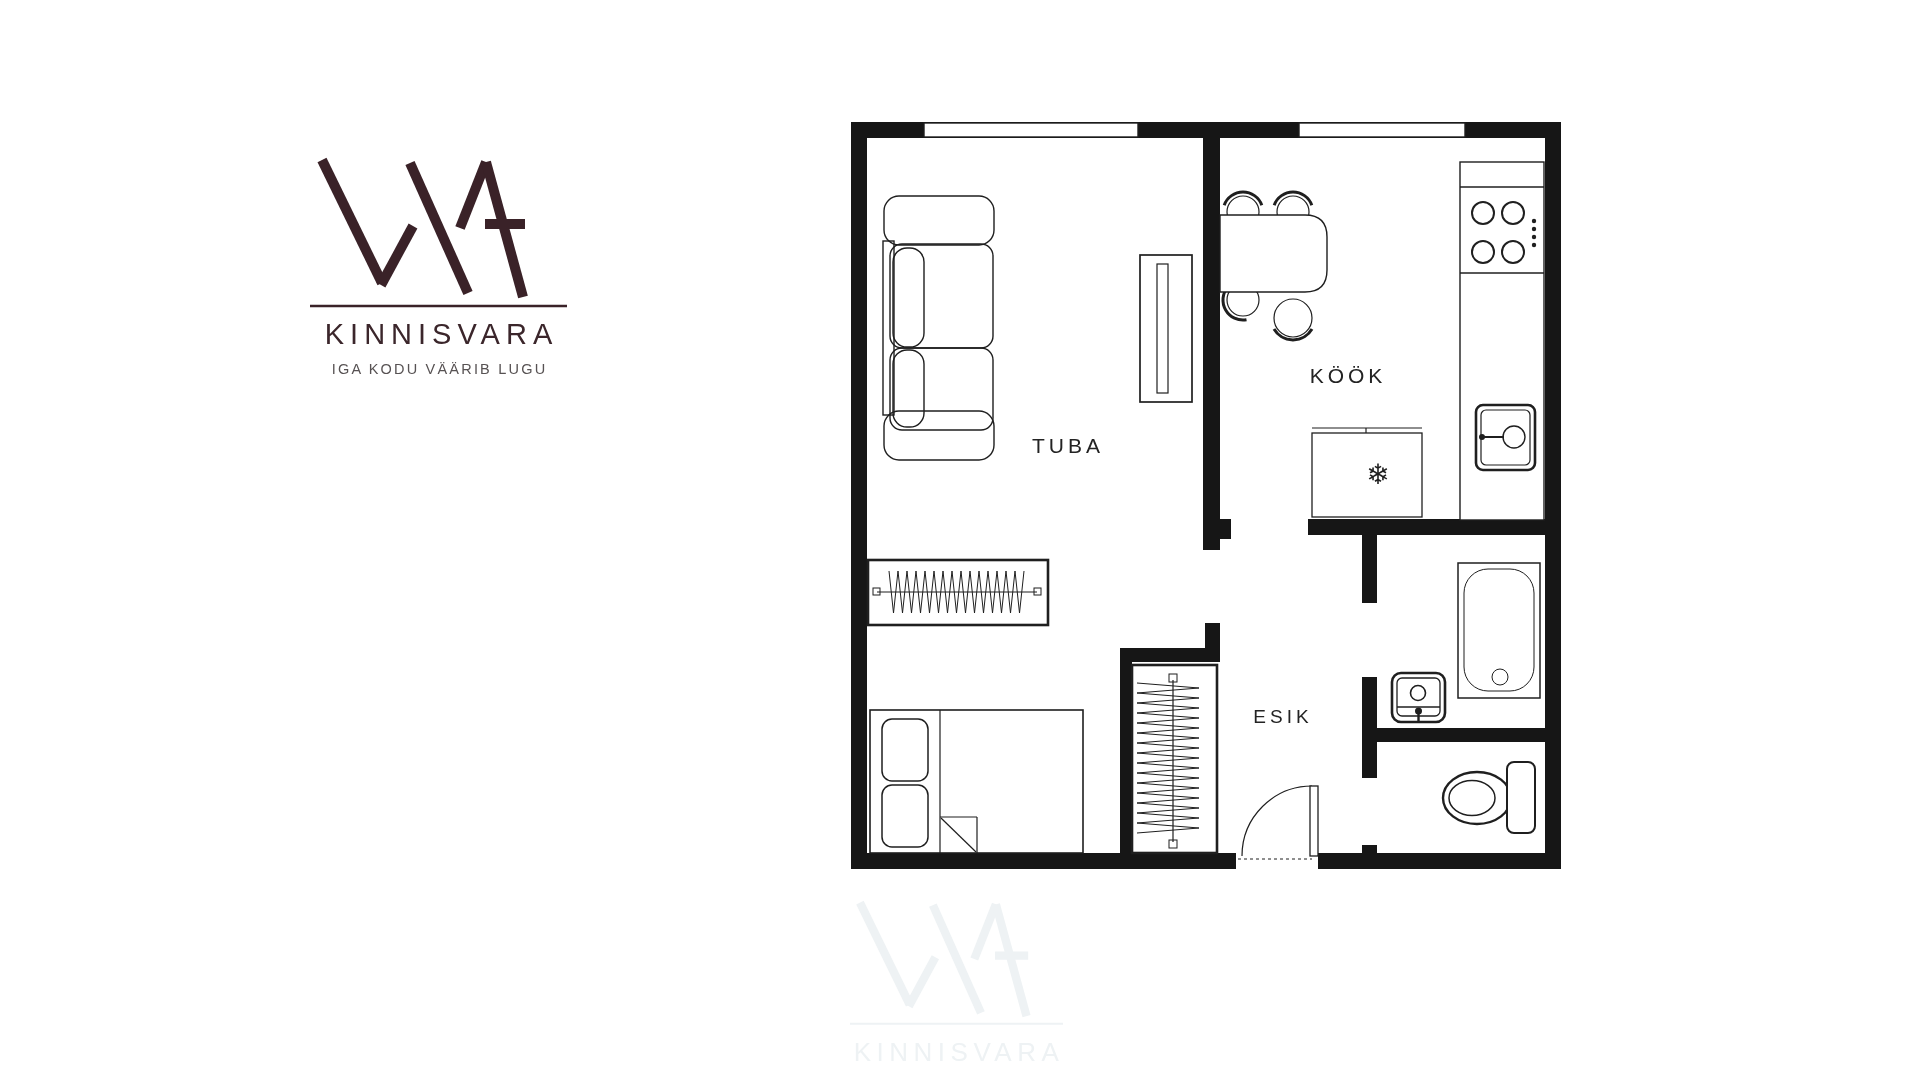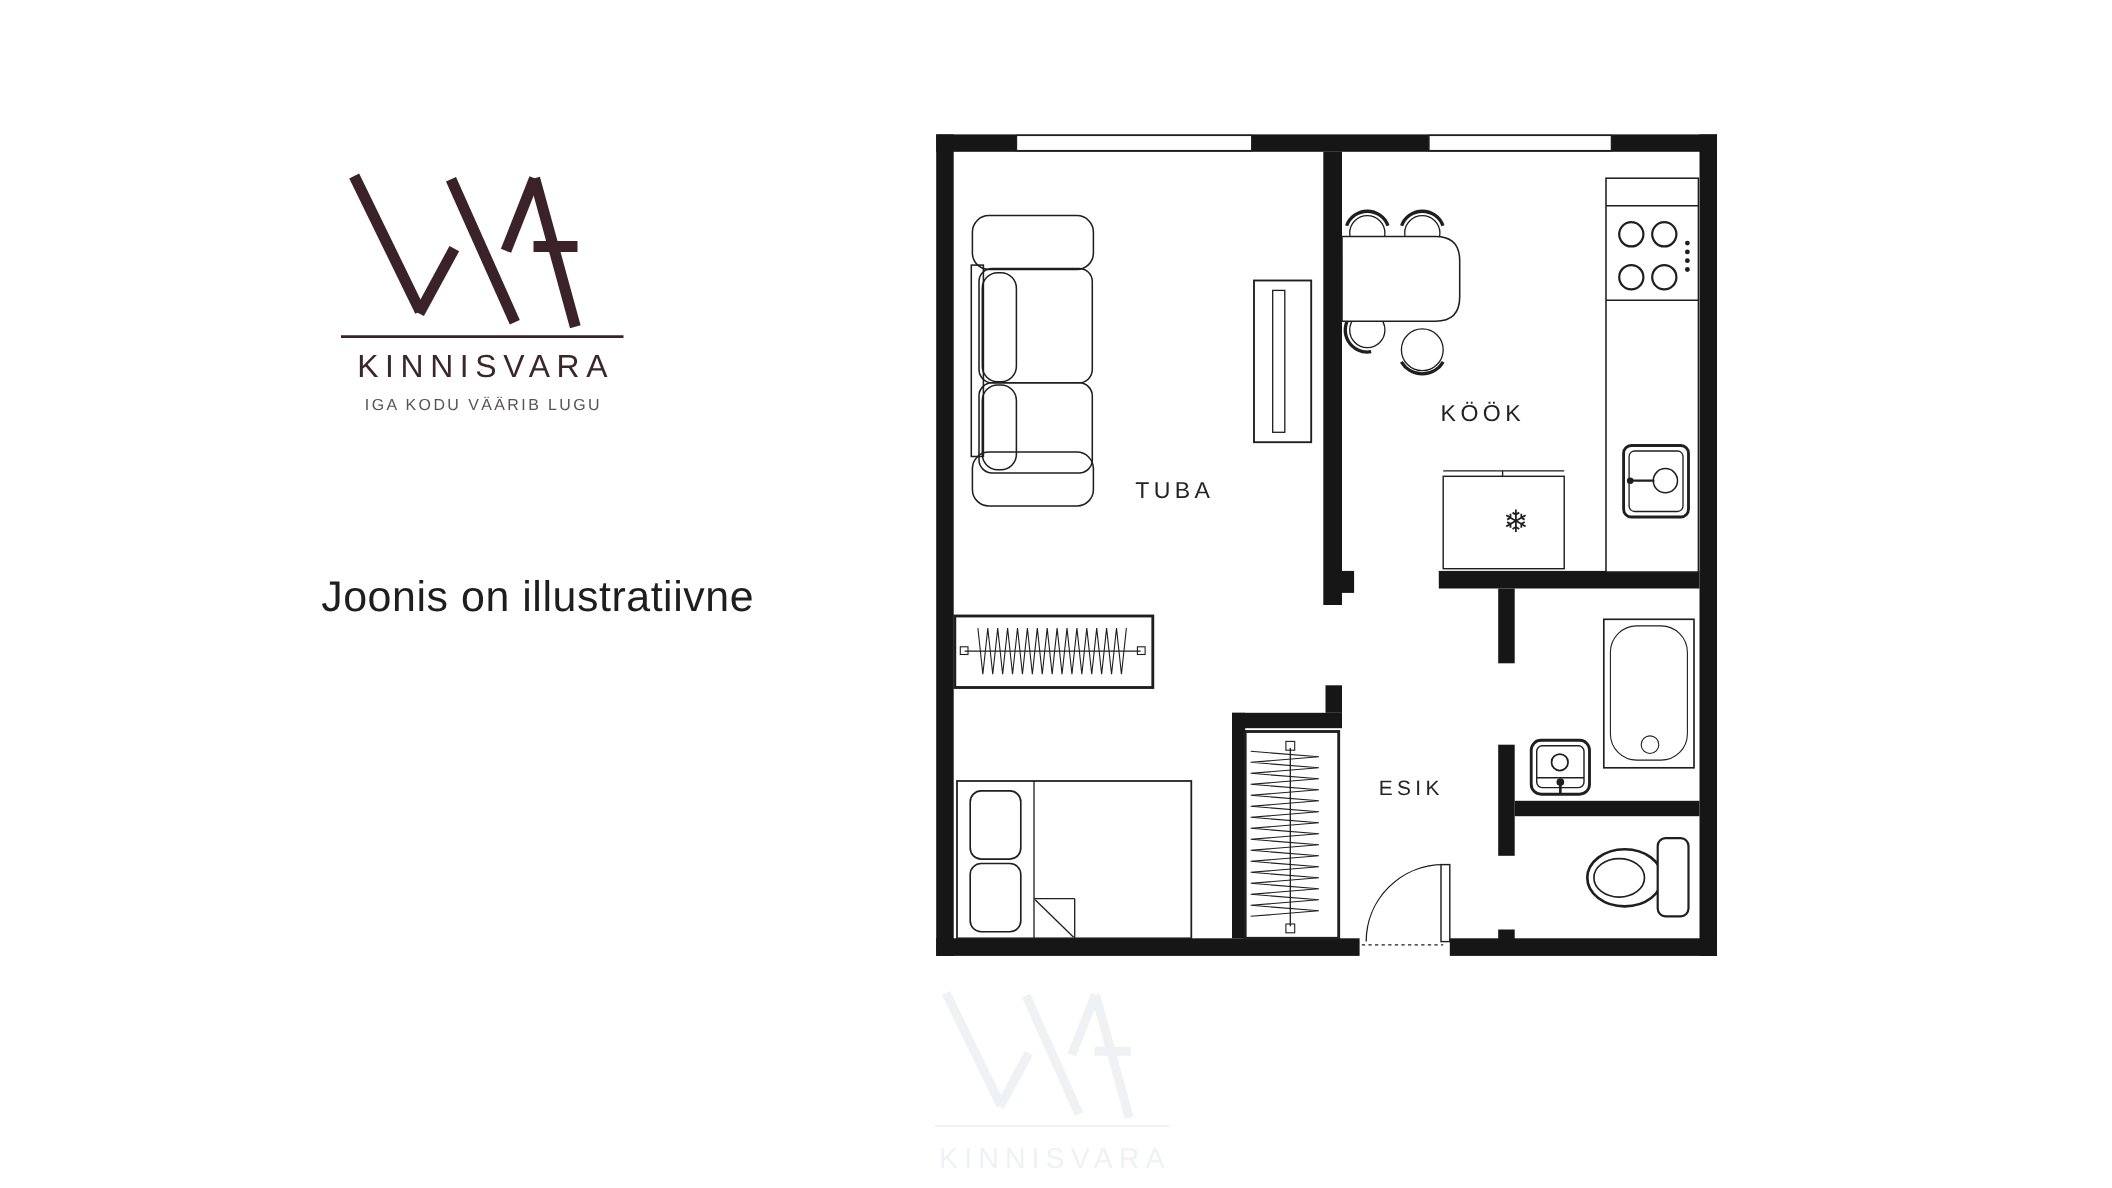--- a/index.html
+++ b/index.html
@@ -41,21 +41,20 @@
         <path d="M176,22 L150,88"></path>
         <path d="M176,22 L213,157"></path>
         <path d="M175,84 L215,84"></path>
       </g>
       <line x1="0" y1="166" x2="257" y2="166" stroke="#3a2228" stroke-width="2.4"></line>
     </svg>
     <div class="brand-name">KINNISVARA</div>
     <div class="brand-tagline">IGA KODU VÄÄRIB LUGU</div>
   </div>
 
-  <div class="note">Joonis on illustratiivne</div>
 
   <svg class="plan" viewBox="851 122 710 747">
 
     <g fill="#161616" stroke="none">
       <rect x="851" y="122" width="710" height="16"></rect>
       <rect x="851" y="122" width="16" height="747"></rect>
       <rect x="1545" y="122" width="16" height="747"></rect>
       <rect x="851" y="853" width="385" height="16"></rect>
       <rect x="1318" y="853" width="243" height="16"></rect>
       <rect x="1203" y="138" width="17" height="412"></rect>

